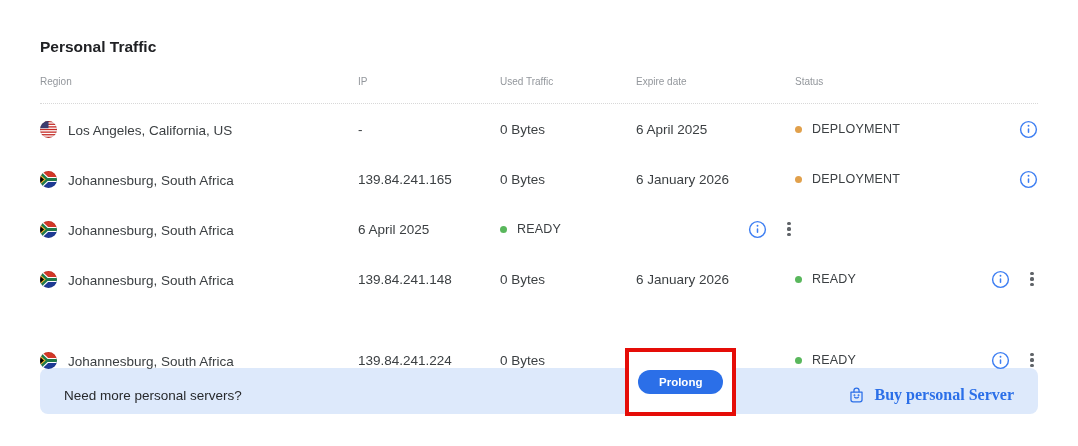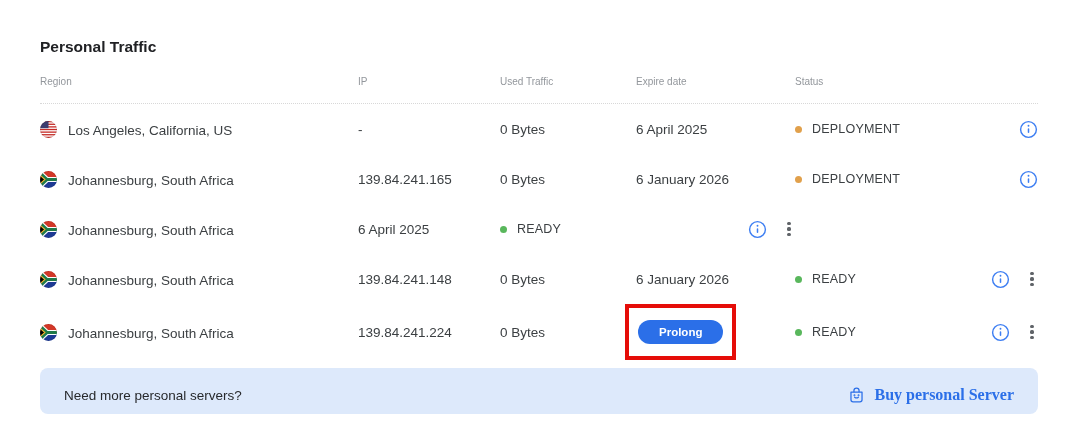--- a/index.html
+++ b/index.html
@@ -38,21 +38,21 @@
   .status-cell{display:flex;align-items:center;gap:10px;font-size:12.5px;letter-spacing:.2px;}
   .dot{width:7px;height:7px;border-radius:50%;display:inline-block;background:#999;}
   .actions{display:flex;align-items:center;justify-content:flex-end;gap:16px;}
   .icon-btn{display:inline-flex;align-items:center;justify-content:center;cursor:pointer;background:none;border:none;padding:0;}
   .info-svg{width:19px;height:19px;display:block;}
   .kebab{flex-direction:column;gap:2.5px;width:12px;}
   .kebab i{width:3.2px;height:3.2px;border-radius:50%;background:#5f6368;display:block;}
   .expire-cell{position:relative;}
   .annot{
     display:inline-block;border:4px solid var(--annotation-red);
-    padding:12px 9px;background:#ffffff;margin-left:-11px;
+    padding:18px 9px;background:#ffffff;margin-left:-11px;margin-top:44px;
   }
   .prolong{
     background:var(--accent);color:#ffffff;border:none;border-radius:13px;
     font-family:inherit;font-size:11.5px;font-weight:bold;
     padding:6px 21px;cursor:pointer;display:block;
   }
   .banner{
     margin-top:14px;height:46px;border-radius:8px;background:var(--banner-bg);
     display:flex;align-items:center;justify-content:space-between;
     padding:8px 24px 0 24px;

